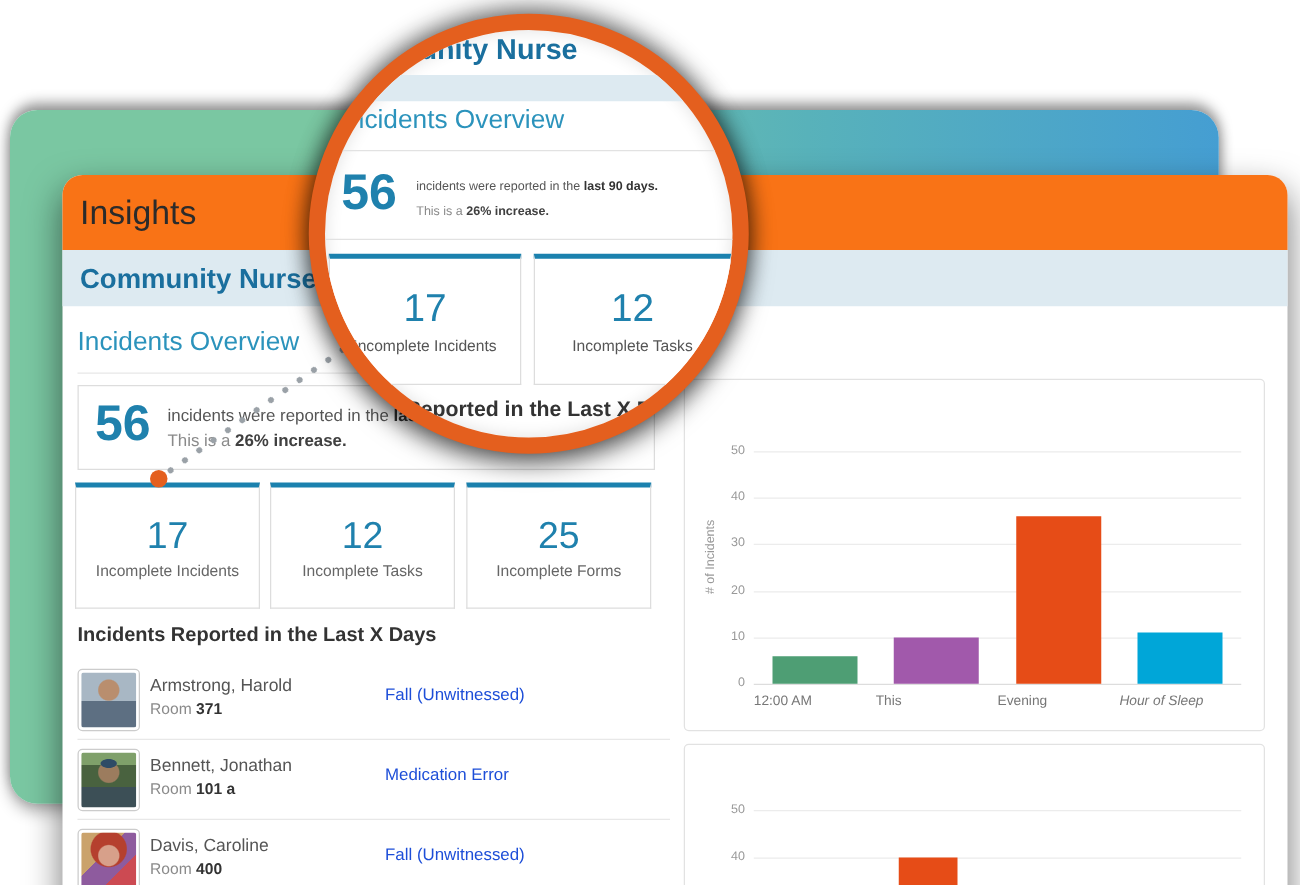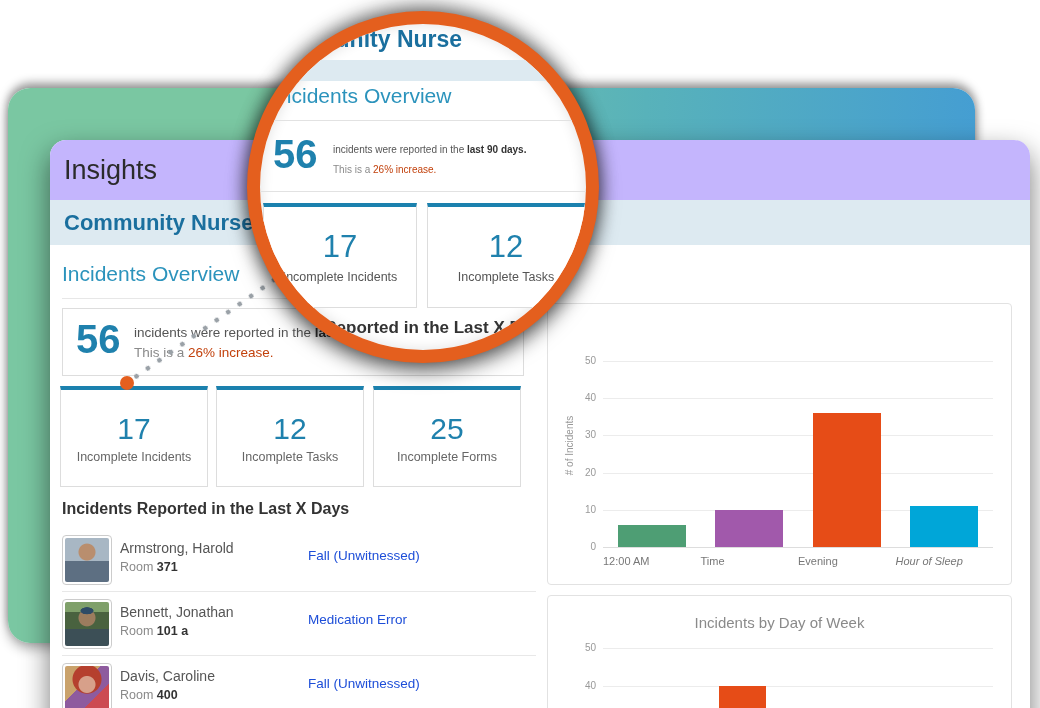--- a/index.html
+++ b/index.html
@@ -7,34 +7,34 @@
          font-family:"Liberation Sans","DejaVu Sans",sans-serif;}
 
   
   .bg-shape{position:absolute;left:8px;top:88px;width:967px;height:555px;border-radius:22px;
     background:linear-gradient(90deg,#7ac7a2 0%,#7ac7a2 32%,#58b2ba 66%,#459ed2 100%);
     box-shadow:0 -5px 10px rgba(0,0,0,.40),0 6px 12px rgba(0,0,0,.30);}
 
   
   .main-card{position:absolute;left:50px;top:140px;width:980px;height:600px;background:#fff;
     border-radius:16px 16px 0 0;box-shadow:0 12px 28px rgba(10,10,10,.55);}
-  .card-header{position:absolute;left:0;top:0;width:100%;height:60px;background:#c4b5fd;
+  .card-header{position:absolute;left:0;top:0;width:100%;height:60px;background:#f97316;
     border-radius:16px 16px 0 0;}
   .card-header .title{position:absolute;left:14px;top:15px;font-size:27px;color:#2b2b2b;}
   .program-bar{position:absolute;left:0;top:60px;width:100%;height:45px;background:#ddeaf1;}
   .program-bar .label{position:absolute;left:14px;top:10px;font-size:22px;font-weight:bold;color:#1a6f9e;}
 
   
   .overview-title{position:absolute;left:12px;top:122px;font-size:21px;color:#2b93bc;}
   .overview-divider{position:absolute;left:12px;top:158px;width:462px;height:1px;background:#e7e7e7;}
   .stat-box{position:absolute;left:12px;top:168px;width:460px;height:66px;border:1px solid #ddd;background:#fff;}
   .stat-value{position:absolute;left:13px;top:8px;font-size:40px;font-weight:bold;color:#1f81ad;}
   .stat-text{position:absolute;left:71px;top:14px;width:330px;font-size:13.5px;line-height:20px;color:#555;}
   .b{font-weight:bold;color:#333;}
-  .red{color:#c2410c;}
+  .red{color:#404040;font-weight:bold;}
   .gray{color:#8a8a8a;}
   .stat-cards{position:absolute;left:10px;top:246px;width:466px;}
   .stat-card{position:absolute;top:0;width:146px;height:96px;background:#fff;border:1px solid #ddd;
     border-top:4px solid #1b81ae;text-align:center;}
   .stat-card .num{margin-top:22px;font-size:30px;color:#1f81ad;}
   .stat-card .lbl{margin-top:4px;font-size:12.5px;color:#666;}
   .sc0{left:0;} .sc1{left:156px;} .sc2{left:313px;}
 
   .list-heading{position:absolute;left:12px;top:360px;font-size:16px;font-weight:bold;color:#333;}
   .incident-row{position:absolute;left:12px;width:462px;height:63px;border-bottom:1px solid #e8e8e8;padding-left:12px;}
@@ -177,28 +177,27 @@
         <div class="tick-label" style="left: 8px; top: 125.4px;">30</div>
         <div class="gridline" style="left: 55px; top: 131.4px; width: 390px;"></div>
         <div class="tick-label" style="left: 8px; top: 88.2px;">40</div>
         <div class="gridline" style="left: 55px; top: 94.2px; width: 390px;"></div>
         <div class="tick-label" style="left: 8px; top: 51px;">50</div>
         <div class="gridline" style="left: 55px; top: 57px; width: 390px;"></div>
         <div class="axisline" style="left: 55px; top: 243px; width: 390px;"></div>
         <div class="bar" style="left: 69.75px; top: 220.68px; width: 68px; height: 22.32px; background: rgb(78, 158, 116);"></div>
         <div class="xcat" style="left: 55px; top: 251px; width: 97.5px;">12:00 AM</div>
         <div class="bar" style="left: 167.25px; top: 205.8px; width: 68px; height: 37.2px; background: rgb(161, 89, 171);"></div>
-        <div class="xcat" style="left: 152.5px; top: 251px; width: 97.5px;">Time</div>
+        <div class="xcat" style="left: 152.5px; top: 251px; width: 97.5px;">This</div>
         <div class="bar" style="left: 264.75px; top: 109.08px; width: 68px; height: 133.92px; background: rgb(230, 76, 23);"></div>
         <div class="xcat" style="left: 250px; top: 251px; width: 97.5px;">Evening</div>
         <div class="bar" style="left: 362.25px; top: 202.08px; width: 68px; height: 40.92px; background: rgb(0, 166, 216);"></div>
         <div class="xcat" style="left: 347.5px; top: 251px; width: 97.5px; font-style: italic;">Hour of Sleep</div>
       </div>
     <div class="chart-card cc2" id="chart2">
-      <div class="chart-title">Incidents by Day of Week</div>
     <div class="tick-label" style="left: 8px; top: 46px;">50</div>
         <div class="gridline" style="left: 55px; top: 52px; width: 390px;"></div>
         <div class="tick-label" style="left: 8px; top: 84px;">40</div>
         <div class="gridline" style="left: 55px; top: 90px; width: 390px;"></div>
         <div class="bar" style="left: 171px; top: 90px; width: 47px; height: 200px; background: rgb(230, 76, 23);"></div>
       </div>
   </div>
 
   <div class="connector"></div>
   <div class="origin-dot"></div>

